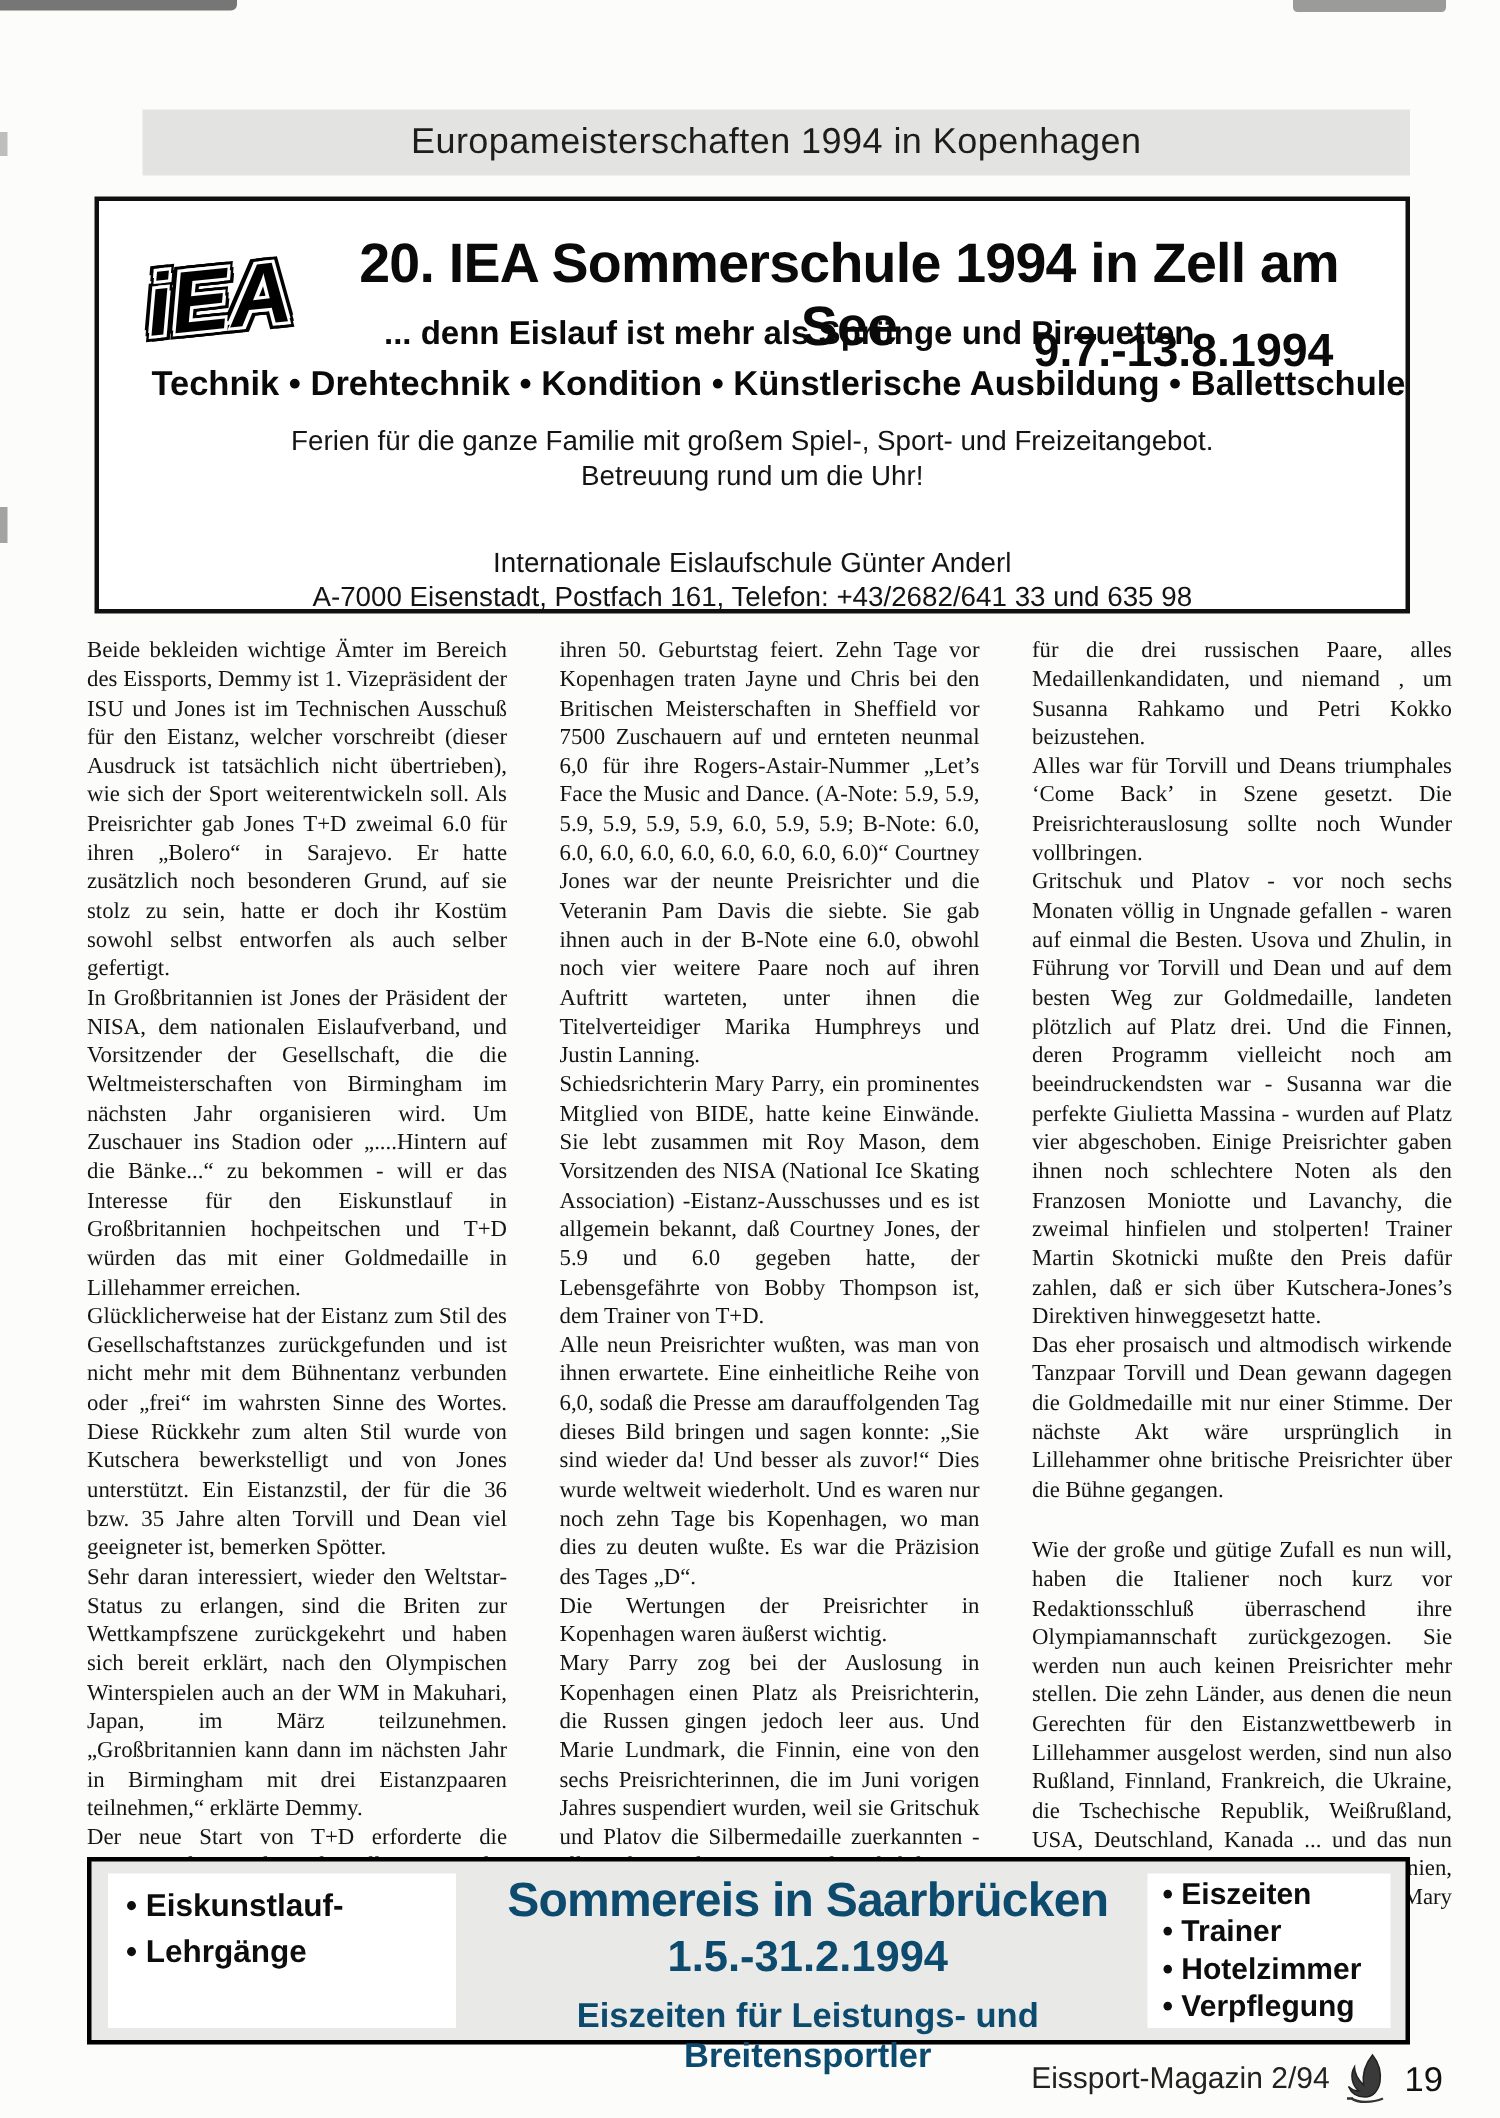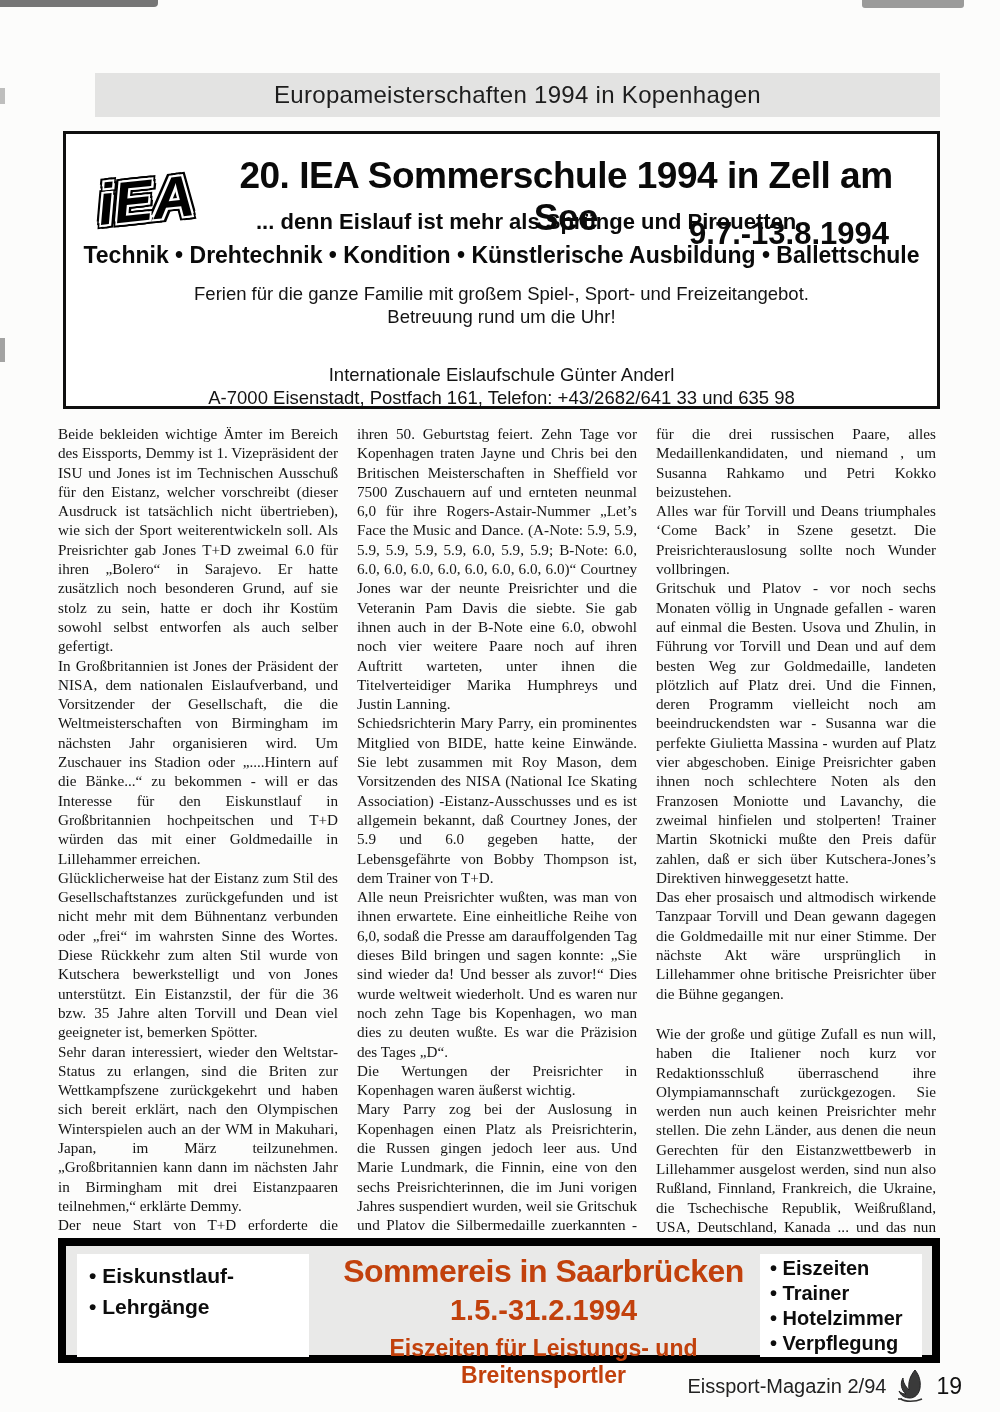--- a/index.html
+++ b/index.html
@@ -48,57 +48,57 @@
   .ad-subtitle{
     position:absolute;left:190px;top:75px;
     font-size:22px;font-weight:700;color:#0a0a0a;
   }
   .ad-dates{
     position:absolute;right:48px;top:62px;
     font-size:31px;font-weight:700;color:#0a0a0a;margin-top:20px;
   }
   .ad-features{
     position:absolute;left:0;top:108px;width:100%;
-    text-align:center;font-size:23px;font-weight:700;color:#0a0a0a;
+    text-align:right;font-size:23px;font-weight:700;color:#0a0a0a;
   }
   .ad-intro{
     position:absolute;left:0;top:148px;width:100%;
     text-align:center;font-size:18.5px;line-height:23px;color:#141414;
   }
   .ad-contact{
     position:absolute;left:0;top:229px;width:100%;
     text-align:center;font-size:18.5px;line-height:23px;color:#141414;
   }
 
   
   .article{
     position:absolute;left:58px;top:424px;width:878px;height:812px;
-    display:flex;gap:19px;
+    display:flex;gap:35px;
   }
   .col{
     width:280px;flex:0 0 280px;
     font-family:"Liberation Serif",serif;
     font-size:15.2px;line-height:19.3px;
     text-align:justify;color:#141414;
   }
   .col p{margin:0;}
   .col p.para-gap{margin-top:21px;}
 
   
   .bottom-ad{
     position:absolute;left:58px;top:1238px;width:882px;height:125px;
-    border:8px solid #000000;background:#e9e9e8;box-sizing:border-box;
+    border:3px solid #000000;background:#e9e9e8;box-sizing:border-box;
   }
   .ba-left{
     position:absolute;left:11px;top:8px;width:232px;height:103px;
     background:#fff;padding:6px 0 0 12px;box-sizing:border-box;
     font-size:21px;font-weight:700;line-height:31px;color:#0d0d0d;
   }
   .ba-center{
-    position:absolute;left:250px;top:0;width:455px;height:119px;text-align:center;color:#c2410c;
+    position:absolute;left:250px;top:0;width:455px;height:119px;text-align:center;color:#0c4a6e;
   }
   .ba-title{font-size:32px;font-weight:700;margin-top:7px;letter-spacing:-.5px;}
   .ba-dates{font-size:29px;font-weight:700;margin-top:4px;}
   .ba-tagline{font-size:23px;font-weight:700;margin-top:8px;}
   .ba-right{
     position:absolute;right:10px;top:8px;width:162px;height:103px;
     background:#fff;padding:2px 0 0 10px;box-sizing:border-box;
     font-size:20px;font-weight:700;line-height:25px;color:#0d0d0d;
   }
 

